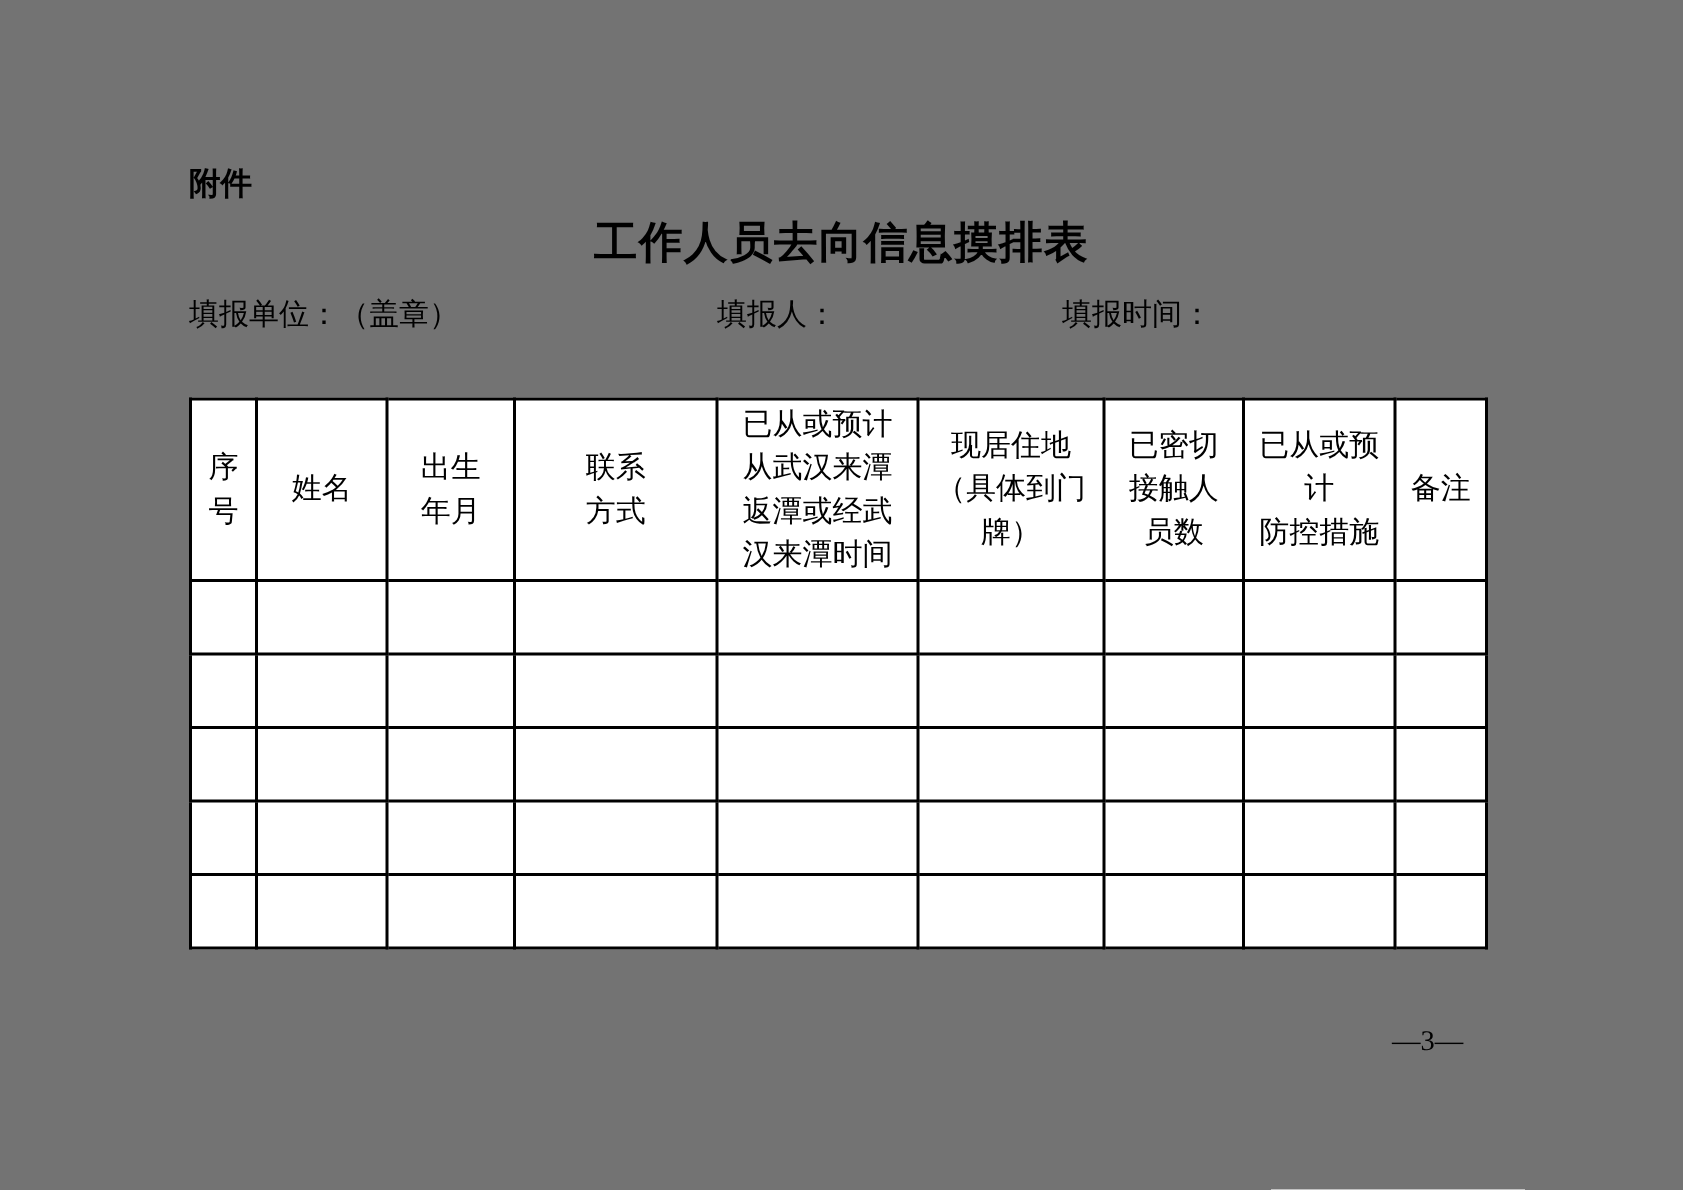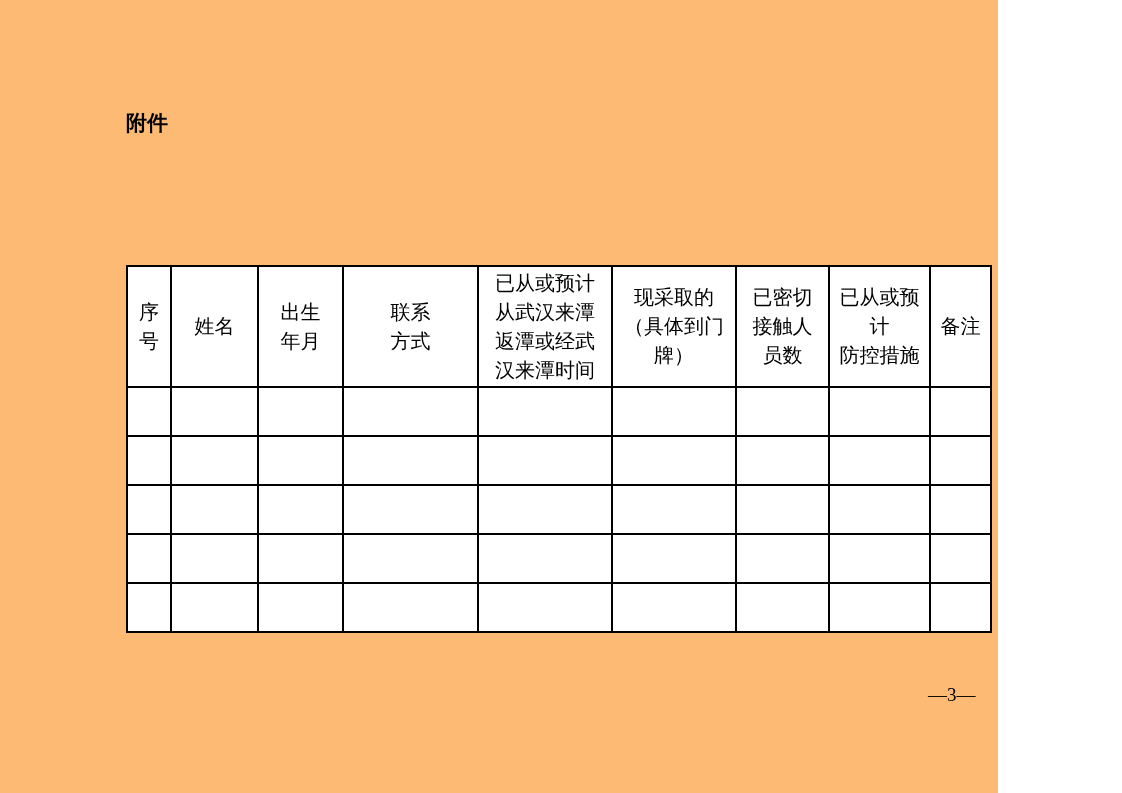--- a/index.html
+++ b/index.html
@@ -2,23 +2,23 @@
 <html><head>
 <meta charset="utf-8">
 <style>
   html, body {
     margin: 0;
     padding: 0;
     background: #ffffff;
   }
   .page {
     position: relative;
-    width: 998px;
+    width: 1122px;
     height: 793px;
-    background: #fdba74;
+    background: #737373;
     font-family: "Liberation Serif", "DejaVu Serif", serif;
     color: #000000;
     overflow: hidden;
   }
   .attachment-label {
     position: absolute;
     left: 126px;
     top: 110px;
     font-family: "Liberation Sans", "DejaVu Sans", sans-serif;
     font-weight: bold;
@@ -94,21 +94,27 @@
     letter-spacing: 0;
   }
 </style>
 </head>
 <body>
 
 <div class="page">
 
   <div class="attachment-label">附件</div>
 
-
+  <h1 class="doc-title">工作人员去向信息摸排表</h1>
+
+  <div class="meta-line">
+    <span class="meta-unit">填报单位：（盖章）</span>
+    <span class="meta-person">填报人：</span>
+    <span class="meta-time">填报时间：</span>
+  </div>
 
   <div class="table-wrap">
     <table class="survey">
       <colgroup>
         <col style="width:44px">
         <col style="width:87px">
         <col style="width:85px">
         <col style="width:135px">
         <col style="width:134px">
         <col style="width:124px">
@@ -122,21 +128,21 @@
 号</th>
           <th>姓名</th>
           <th>出生
 年月</th>
           <th>联系
 方式</th>
           <th>已从或预计
 从武汉来潭
 返潭或经武
 汉来潭时间</th>
-          <th>现采取的
+          <th>现居住地
 （具体到门
 牌）</th>
           <th>已密切
 接触人
 员数</th>
           <th>已从或预计
 防控措施</th>
           <th>备注</th>
         </tr>
       </thead>

